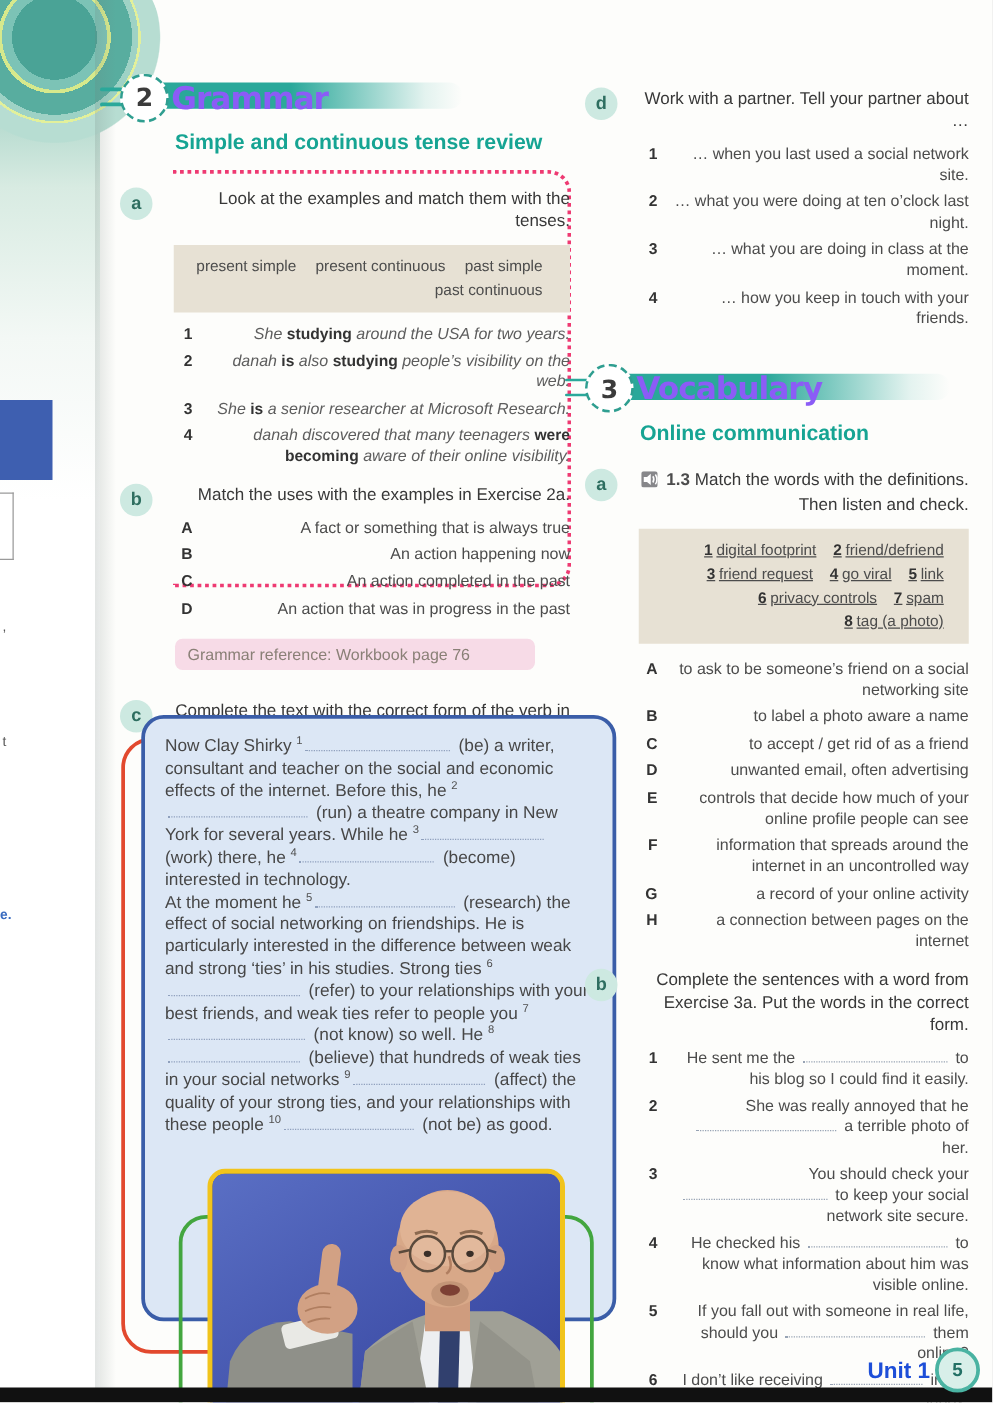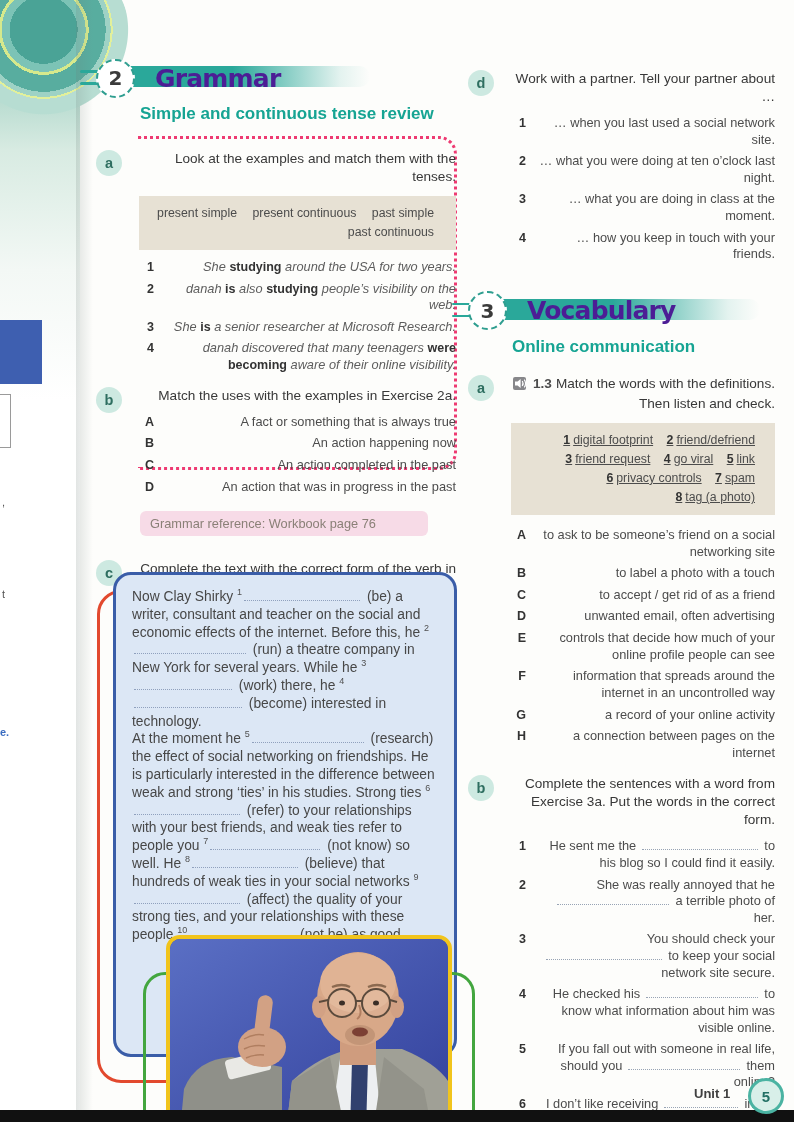--- a/index.html
+++ b/index.html
@@ -24,22 +24,22 @@
   
   .hdr{display:flex;align-items:center;position:relative;height:44px;}
   .swoosh{position:absolute;left:24px;top:10px;height:21px;border-radius:12px;z-index:0;
     background:linear-gradient(90deg,#2aa89a 0%,#2aa89a 45%,rgba(42,168,154,.12) 88%,rgba(42,168,154,0) 100%);}
   .sw-g{width:250px;} .sw-v{width:268px;}
   .tail{position:absolute;left:-16px;height:2.5px;width:36px;background:#2aa89a;border-radius:2px;}
   .tl1{top:14px;} .tl2{top:26px;}
   .num{position:relative;z-index:2;flex:none;display:flex;align-items:center;justify-content:center;
     width:35px;height:35px;border:2px dashed #2f9e90;border-radius:50%;background:#fff;
     font-weight:bold;font-size:20px;color:#3b3b3b;font-family:"DejaVu Sans",sans-serif;}
-  .t{position:relative;z-index:2;margin-left:20px;font-family:"DejaVu Sans",sans-serif;
-    font-weight:bold;font-size:25px;color:#4c1d95;letter-spacing:-.8px;}
+  .t{position:relative;z-index:2;margin-left:2px;font-family:"DejaVu Sans",sans-serif;
+    font-weight:bold;font-size:25px;color:#8b5cf6;letter-spacing:-.8px;}
   .subtitle{margin:4px 0 0 44px;font-weight:bold;font-size:17px;color:#16a493;}
 
   
   .col-left{position:absolute;left:96px;top:56px;width:360px;z-index:3;}
   .col-right{position:absolute;left:468px;top:70px;width:307px;z-index:3;}
   .ex{display:flex;gap:17px;}
   .lc{flex:none;width:26px;height:26px;border-radius:50%;background:#cde9e1;color:#2e6e60;
     font-weight:bold;font-size:14.5px;display:flex;align-items:center;justify-content:center;}
   .body{flex:1;min-width:0;text-align:right;}
   .instr{margin:0;font-size:13.6px;line-height:1.32;color:#383838;}
@@ -63,33 +63,33 @@
   .blank{display:inline-block;height:11px;border-bottom:1.6px dotted #97a3b4;margin:0 3px 0 2px;}
   sup{font-size:9px;color:#4f4f4f;line-height:0;}
 
   
   .audio-chip{display:inline-block;vertical-align:-2px;margin-right:3px;}
   .track{color:#4c4c4c;margin-right:4px;}
 
   
   .frame-red{position:absolute;left:97px;top:590px;width:348px;height:487px;z-index:2;
     border:3px solid #e2492e;border-radius:24px;}
-  .panel-blue{position:absolute;left:113px;top:572px;width:344px;height:485px;z-index:3;
+  .panel-blue{position:absolute;left:113px;top:572px;width:380px;height:485px;z-index:3;
     background:#dce7f5;border:3px solid #3a5da8;border-radius:18px;box-sizing:border-box;}
   .panel-text{padding:13px 16px 0;font-size:13.8px;line-height:1.29;color:#474747;}
   .panel-text p{margin:0;}
   .panel-text .blank{border-bottom-color:#8fa0bd;}
   .frame-green{position:absolute;left:143px;top:972px;width:326px;height:200px;z-index:4;
     border:3px solid #43a63f;border-radius:22px;}
   .photo{position:absolute;left:166px;top:935px;width:286px;height:200px;z-index:5;
     border:4px solid #f1c41c;border-radius:14px;overflow:hidden;background:#3a4aa0;box-sizing:border-box;}
   .photo svg{display:block;}
 
   
-  .footer-unit{position:absolute;left:694px;top:1086px;z-index:7;font-weight:bold;font-size:13px;color:#404040;}
+  .footer-unit{position:absolute;left:694px;top:1086px;z-index:7;font-weight:bold;font-size:18px;color:#1d4ed8;}
   .page-circle{position:absolute;left:748px;top:1078px;width:36px;height:36px;z-index:7;
     border:3px solid #4ab3a2;border-radius:50%;background:#d8efe9;box-sizing:border-box;
     display:flex;align-items:center;justify-content:center;font-weight:bold;font-size:15px;color:#237065;}
   .bottom-strip{position:absolute;left:0;top:1110px;width:794px;height:12px;background:#111;z-index:6;}
 </style>
 </head>
 <body>
 
 <div class="page">
 
@@ -259,21 +259,21 @@
           <span class="wp"><b>4</b><span>go viral</span></span>
           <span class="wp"><b>5</b><span>link</span></span>
           <span class="wp"><b>6</b><span>privacy controls</span></span>
           <span class="wp"><b>7</b><span>spam</span></span>
           <span class="wp"><b>8</b><span>tag (a photo)</span></span>
         </div>
         <div class="rows mt12">
           <b>A</b>
           <span>to ask to be someone’s friend on a social networking site</span>
           <b>B</b>
-          <span>to label a photo with a touch</span>
+          <span>to label a photo aware a name</span>
           <b>C</b>
           <span>to accept / get rid of as a friend</span>
           <b>D</b>
           <span>unwanted email, often advertising</span>
           <b>E</b>
           <span>controls that decide how much of your online profile people can see</span>
           <b>F</b>
           <span>information that spreads around the internet in an uncontrolled way</span>
           <b>G</b>
           <span>a record of your online activity</span>

